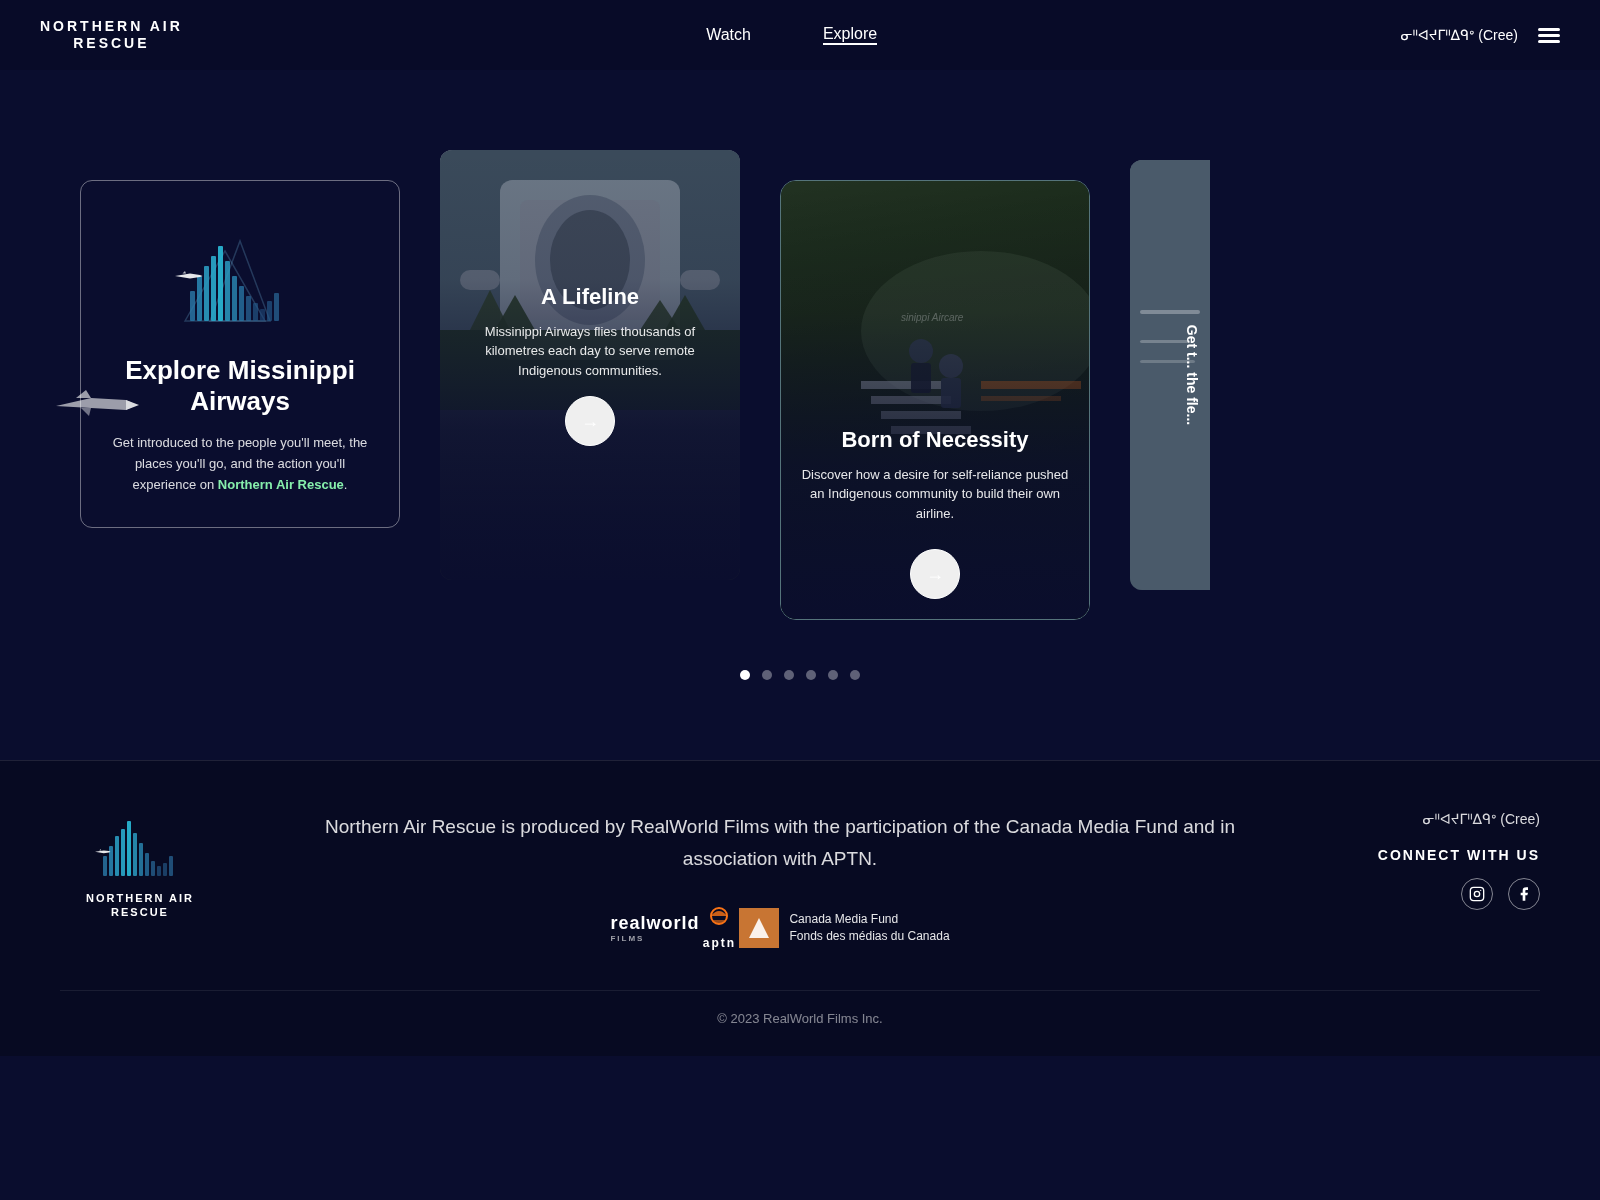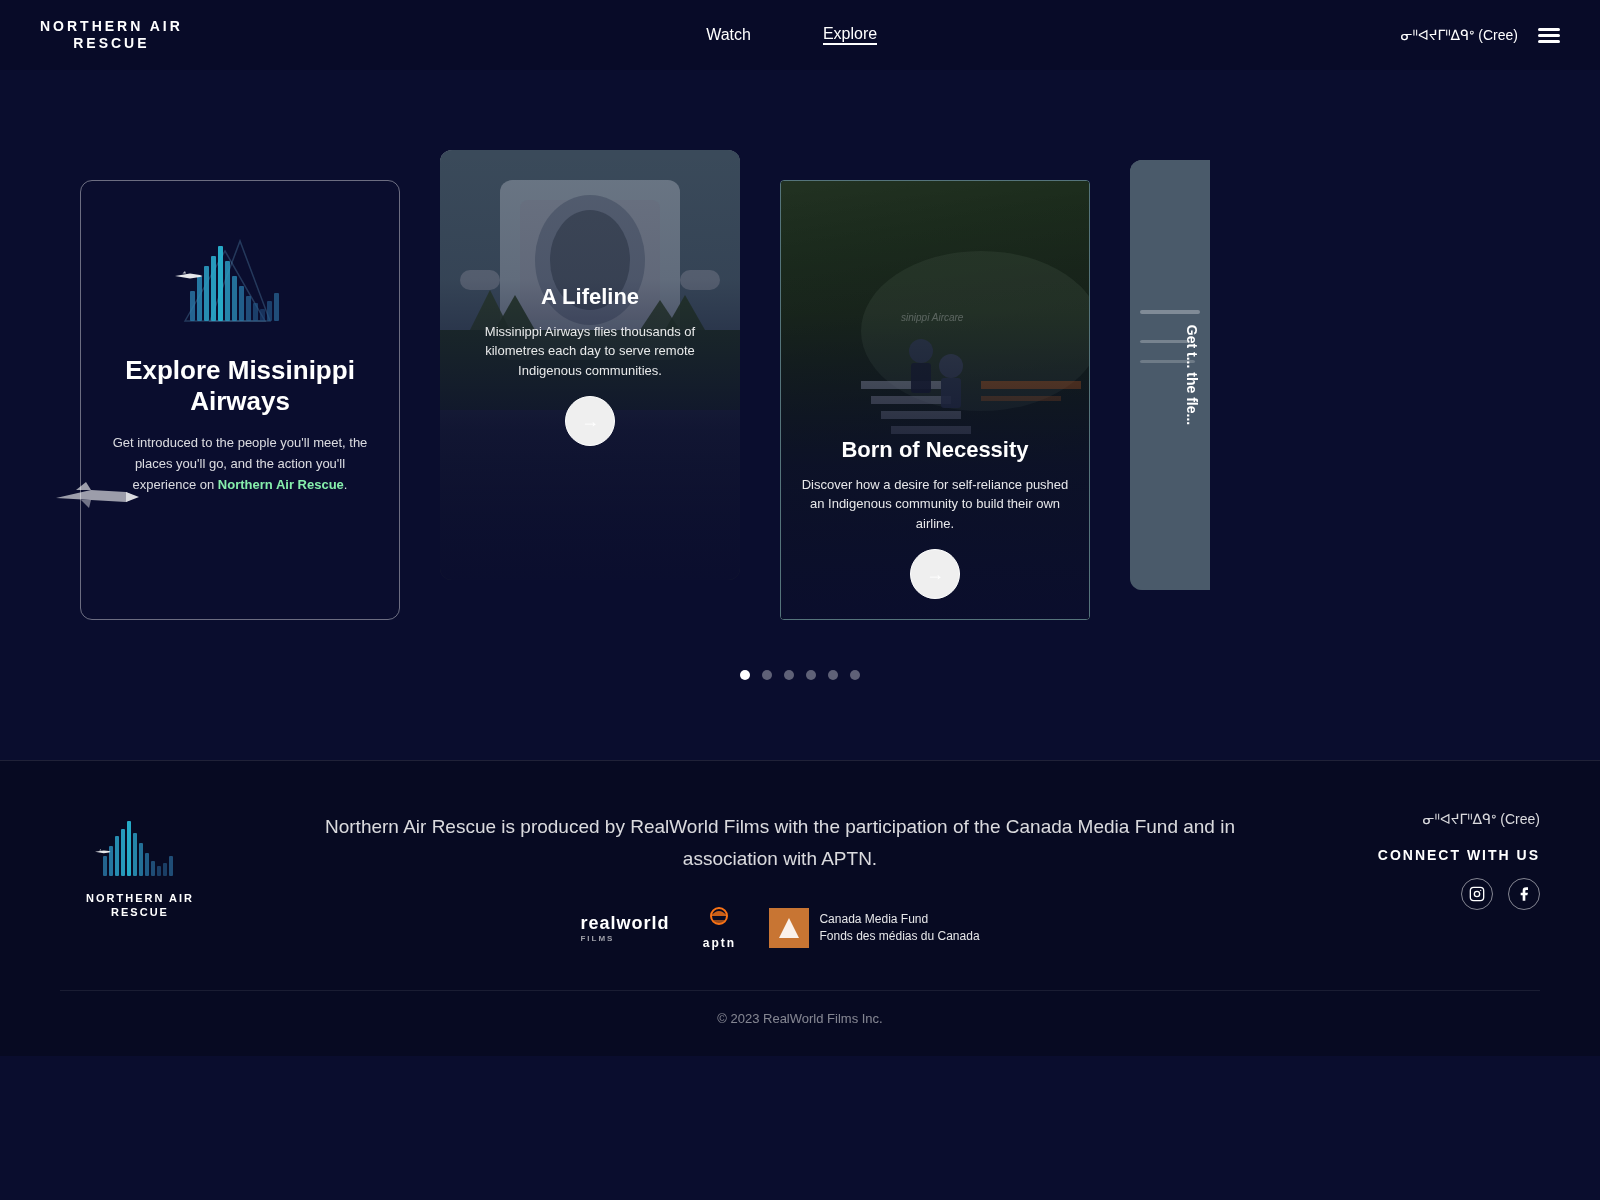--- a/index.html
+++ b/index.html
@@ -109,21 +109,21 @@
       width: 320px;
       border: 1.5px solid rgba(255,255,255,0.4);
       border-radius: 12px;
       padding: 40px 30px;
       display: flex;
       flex-direction: column;
       align-items: center;
       text-align: center;
       margin-left: 80px;
       margin-top: 50px;
-      height: 440px;
+      height: 348px;
       position: relative;
     }
 
     .mountain-logo-area {
       margin-bottom: 20px;
     }
 
     .card-intro h2 {
       font-size: 26px;
       font-weight: 800;
@@ -198,21 +198,21 @@
       cursor: pointer;
       font-size: 18px;
       color: white;
     }
 
     
     .card-necessity {
       min-width: 310px;
       width: 310px;
       height: 440px;
-      border-radius: 4px;
+      border-radius: 16px;
       overflow: hidden;
       margin-left: 40px;
       margin-top: 50px;
       position: relative;
       display: flex;
       flex-direction: column;
       justify-content: flex-end;
       border: 1.5px solid rgba(160,220,200,0.5);
     }
 
@@ -226,21 +226,21 @@
     .card-necessity-content h3 {
       font-size: 22px;
       font-weight: 700;
       margin-bottom: 12px;
     }
 
     .card-necessity-content p {
       font-size: 13px;
       line-height: 1.5;
       color: rgba(255,255,255,0.9);
-      margin-bottom: 16px;
+      margin-bottom: 26px;
     }
 
     
     .card-partial {
       min-width: 80px;
       width: 80px;
       height: 430px;
       border-radius: 12px 0 0 12px;
       overflow: hidden;
       margin-left: 40px;
@@ -329,21 +329,20 @@
     .footer-text {
       font-size: 19px;
       color: rgba(255,255,255,0.85);
       text-align: center;
       line-height: 1.7;
       margin-bottom: 30px;
     }
 
     .footer-logos {
       display: flex;
-      gap: 30px;
       align-items: center;
     }
 
     .realworld-logo {
       font-size: 18px;
       font-weight: 700;
       color: white;
       letter-spacing: 1px;
     }
 

